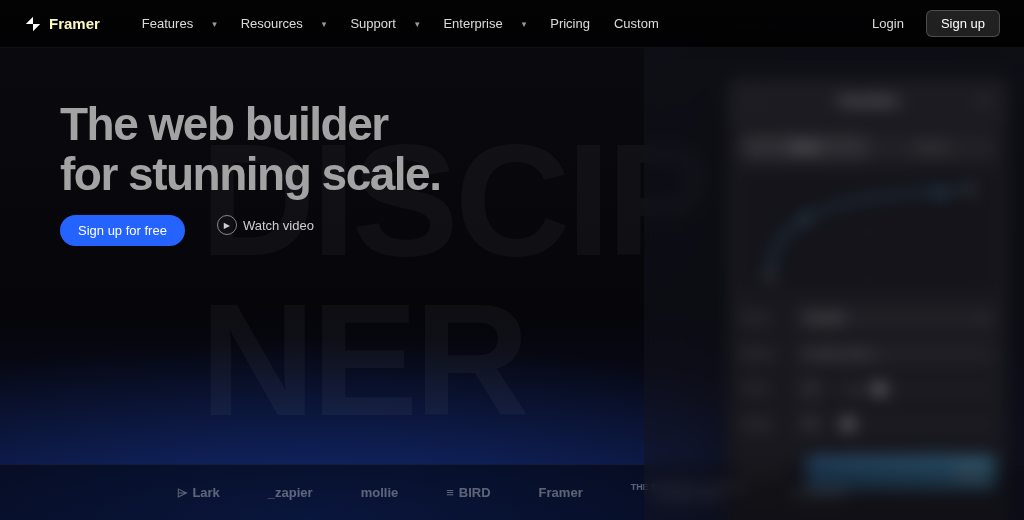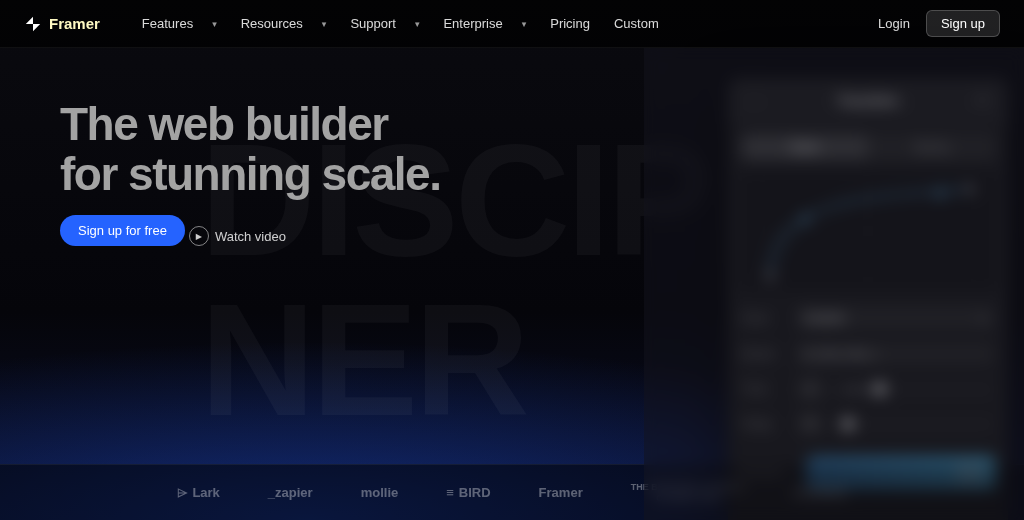--- a/index.html
+++ b/index.html
@@ -82,21 +82,21 @@
       align-items: center;
       gap: 19px;
     }
     .chevron-small {
       font-size: 9px;
       opacity: 0.7;
     }
     .nav-actions {
       display: flex;
       align-items: center;
-      gap: 4px;
+      gap: 10px;
     }
     .btn-login {
       font-size: 13px;
       color: rgba(255,255,255,0.85);
       padding: 5px 12px;
       border-radius: 6px;
       cursor: pointer;
       background: transparent;
       border: none;
     }
@@ -133,22 +133,22 @@
     }
     .hero-subtitle {
       font-size: 14px;
       color: rgba(255,255,255,0.55);
       line-height: 1.6;
       max-width: 300px;
       margin-bottom: 28px;
     }
     .hero-actions {
       display: flex;
-      align-items: flex-end;
-      gap: 4px;
+      align-items: flex-start;
+      gap: 32px;
     }
     .btn-primary {
       background: #2563ff;
       color: #fff;
       font-size: 13px;
       font-weight: 500;
       padding: 8px 18px;
       border-radius: 20px;
       cursor: pointer;
       border: none;

